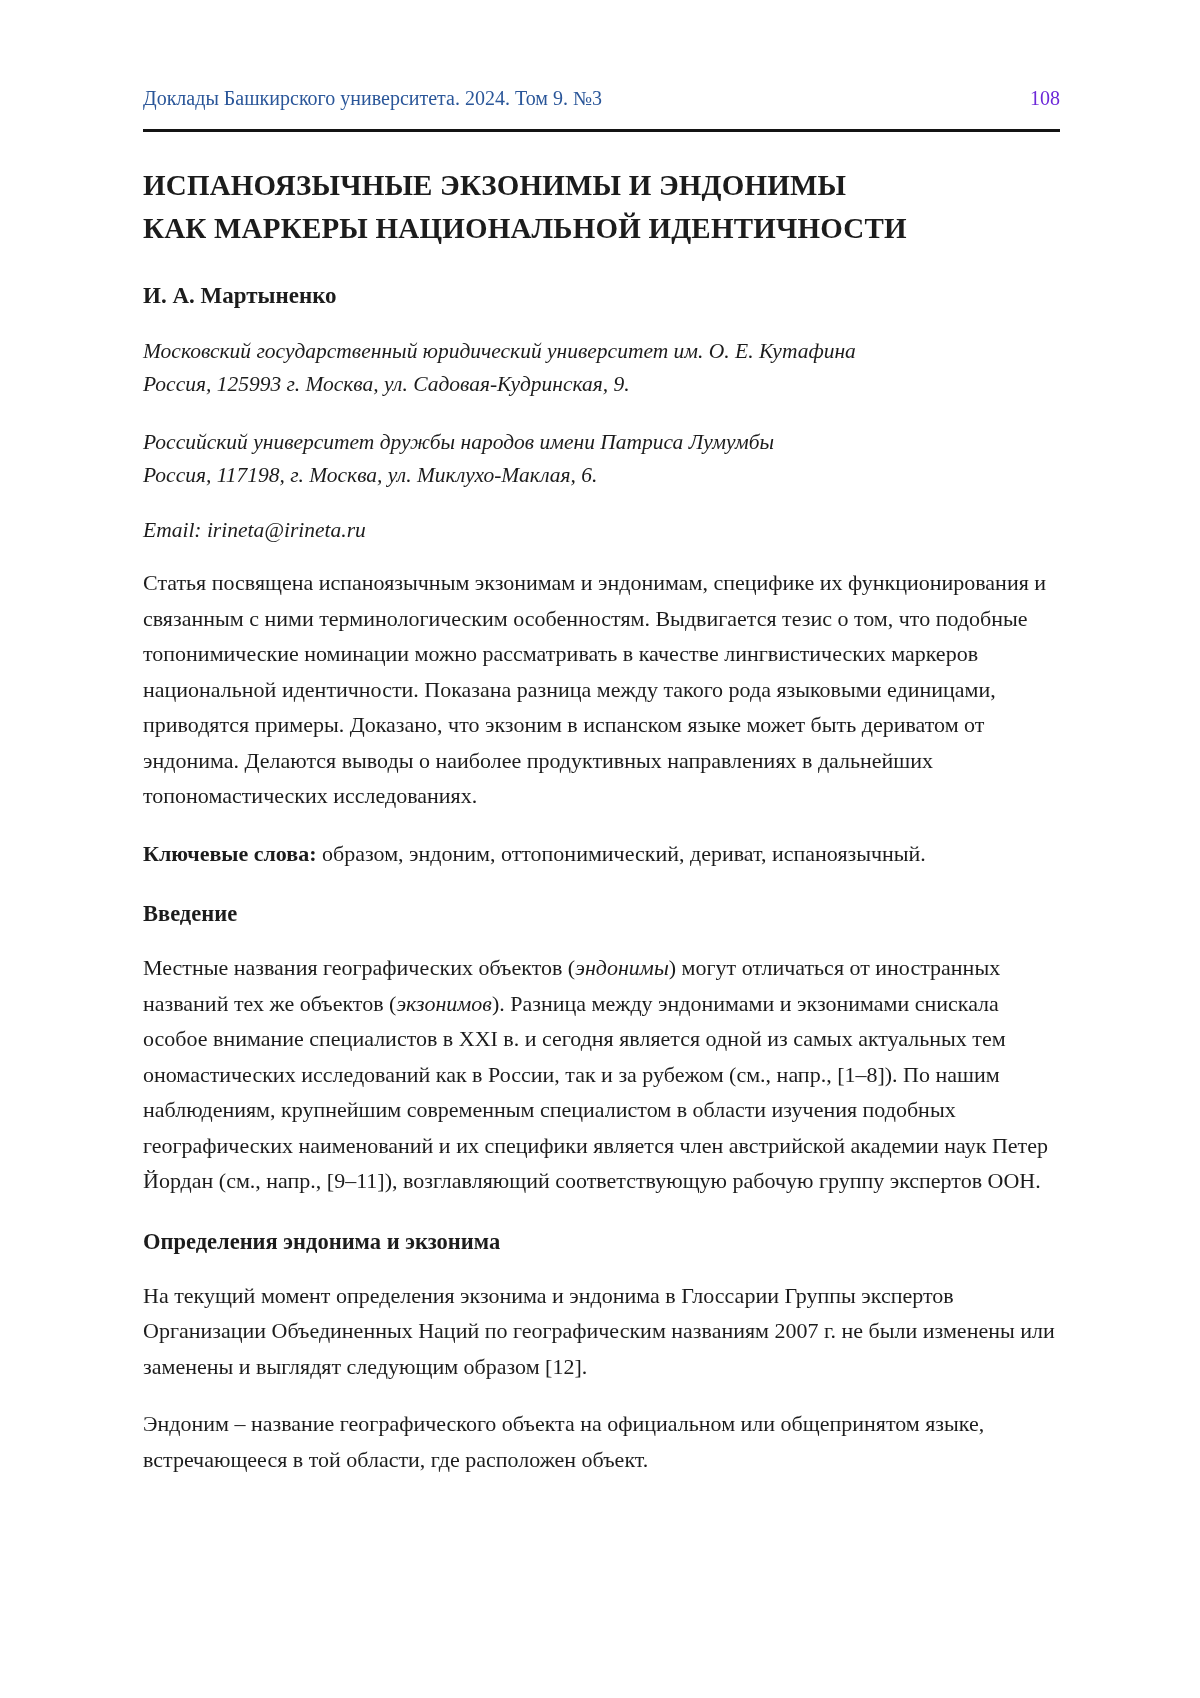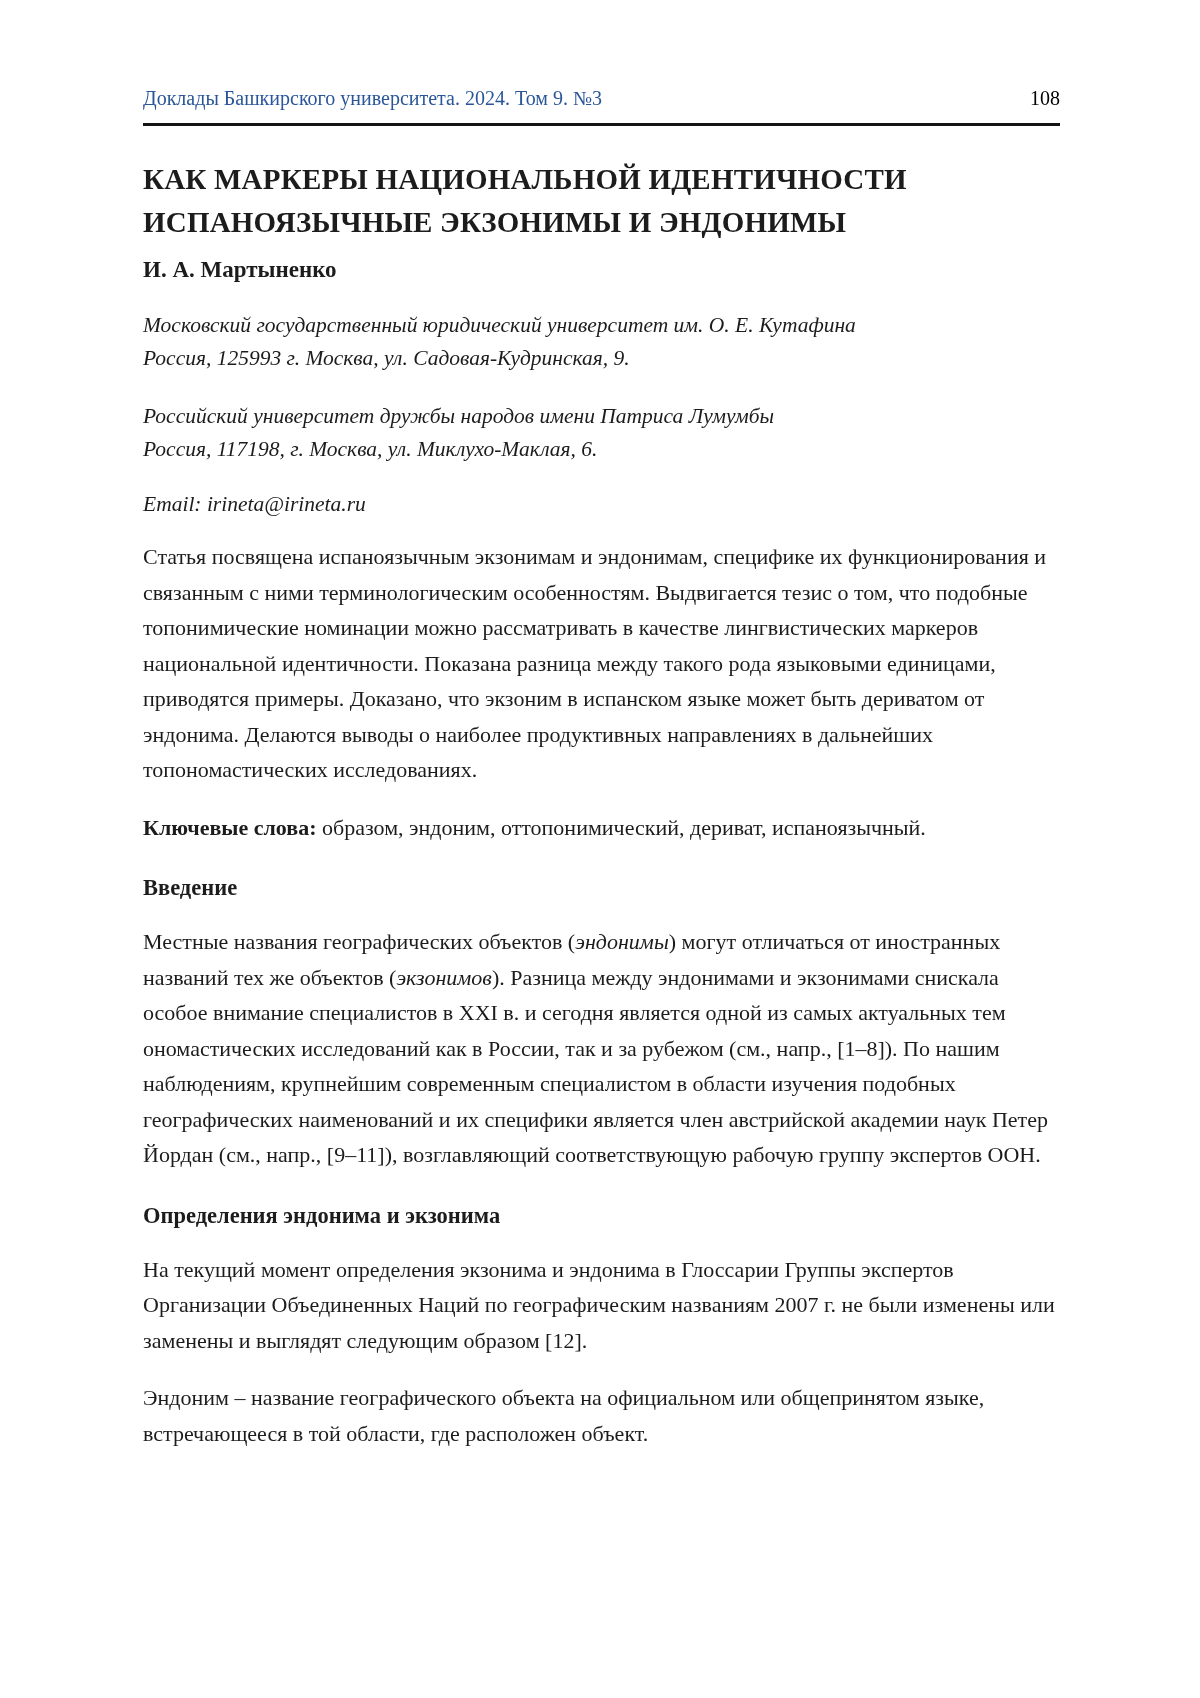--- a/index.html
+++ b/index.html
@@ -19,47 +19,47 @@
     width: 1200px;
     height: 1698px;
     padding: 86px 140px 0 143px;
   }
   
   .running-head {
     display: flex;
     justify-content: space-between;
     align-items: baseline;
     border-bottom: 3px solid #141414;
-    padding-bottom: 13px;
+    padding-bottom: 19px;
   }
   .journal-title {
     color: #2a5699;
     font-size: 20px;
     line-height: 24px;
   }
   .page-number {
-    color: #000000;
+    color: #6d28d9;
     font-size: 20px;
     line-height: 24px;
   }
   
   .doi {
     margin-top: 42px;
     font-size: 22px;
     line-height: 28px;
   }
   .article-title {
     margin-top: 32px;
     font-weight: bold;
     font-size: 29px;
     line-height: 43px;
     letter-spacing: 0.2px;
   }
   .author {
-    margin-top: 12px;
+    margin-top: 32px;
     font-weight: bold;
     font-size: 23px;
     line-height: 28px;
   }
   .affiliation {
     margin-top: 25px;
     font-style: italic;
     font-size: 21.5px;
     line-height: 33px;
   }
@@ -94,22 +94,22 @@
 
 <div class="page">
 
   <div class="running-head">
     <span class="journal-title">Доклады Башкирского университета. 2024. Том 9. №3</span>
     <span class="page-number">108</span>
   </div>
 
 
   <h1 class="article-title" style="margin:32px 0 0 0;">
+    <div>ИСПАНОЯЗЫЧНЫЕ ЭКЗОНИМЫ И ЭНДОНИМЫ</div>
     <div>КАК МАРКЕРЫ НАЦИОНАЛЬНОЙ ИДЕНТИЧНОСТИ</div>
-    <div>ИСПАНОЯЗЫЧНЫЕ ЭКЗОНИМЫ И ЭНДОНИМЫ</div>
   </h1>
 
   <div class="author">И. А. Мартыненко</div>
 
   <div class="affiliation">
     <div>Московский государственный юридический университет им. О. Е. Кутафина</div>
     <div>Россия, 125993 г. Москва, ул. Садовая-Кудринская, 9.</div>
   </div>
 
   <div class="affiliation">

